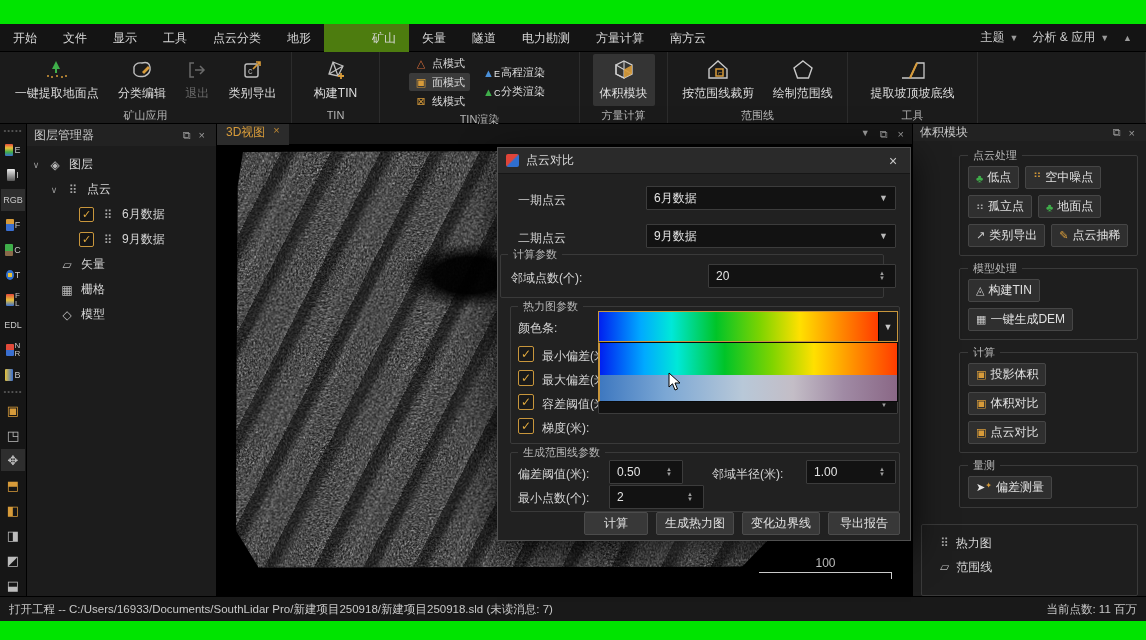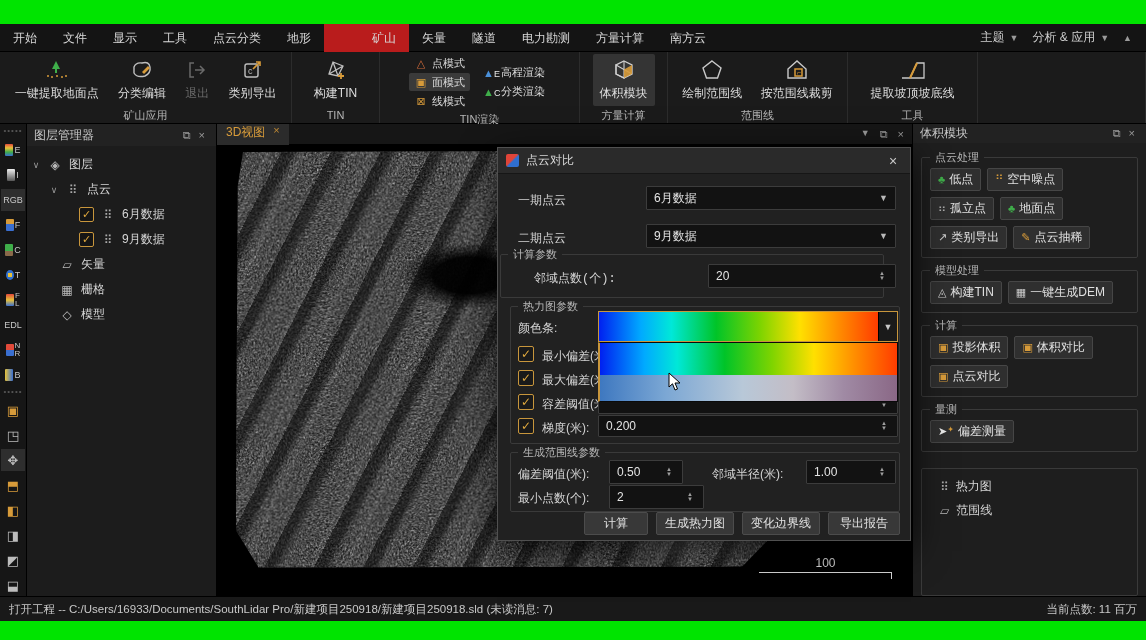--- a/index.html
+++ b/index.html
@@ -7,21 +7,21 @@
   body { font-family:"Liberation Sans","DejaVu Sans",sans-serif; }
   .screen { position:relative; width:1146px; height:640px; overflow:hidden; background:#111; }
 
   
   .green-top { position:absolute; left:0; top:0; width:1146px; height:24px; z-index:5; }
   .green-bottom { position:absolute; left:0; top:621px; width:1146px; height:19px; z-index:5; }
 
   
   .menubar { position:absolute; left:0; top:24px; width:1146px; height:28px; background:#141414; display:flex; align-items:center; color:#d8d8d8; font-size:12px; border-bottom:1px solid #000; }
   .menubar .mi { padding:0 13px; height:28px; line-height:28px; cursor:default; }
-  .menubar .mi.active { background:#b91c1c;padding-left:48px; }
+  .menubar .mi.active { background:#4d7c0f;padding-left:48px; }
   .menubar .spacer { flex:1; }
   .menubar .right { display:flex; align-items:center; gap:14px; padding-right:14px; color:#cfcfcf; }
   .menubar .right .dd { display:flex; align-items:center; gap:5px; }
   .caret { font-size:9px; color:#9a9a9a; }
 
   
   .ribbon { position:absolute; left:0; top:52px; width:1146px; height:72px; background:#1b1b1b; display:flex; border-bottom:1px solid #000; }
   .rgroup { display:flex; flex-direction:column; border-right:1px solid #2c2c2c; }
   .rgroup .rbody { flex:1; display:flex; align-items:center; padding:2px 6px; gap:2px; }
   .rgroup .rlabel { height:15px; text-align:center; font-size:11px; color:#b5b5b5; line-height:14px; }
@@ -66,21 +66,21 @@
      background:
        radial-gradient(90px 45px at 42% 30%, rgba(0,0,0,.95) 0 40%, rgba(0,0,0,0) 75%),
        radial-gradient(120px 60px at 80% 90%, rgba(255,255,255,.28), rgba(0,0,0,0) 70%),
        repeating-linear-gradient(118deg, rgba(0,0,0,.5) 0 9px, rgba(0,0,0,0) 16px 44px),
        repeating-linear-gradient(116deg, rgba(255,255,255,.06) 0 3px, rgba(0,0,0,0) 6px 31px); }
   .scalebar { position:absolute; right:20px; bottom:17px; width:133px; color:#e6e6e6; font-size:12px; text-align:center; }
   .scalebar .line { margin-top:2px; height:7px; border-bottom:0; border-top:1px solid #ddd; position:relative; }
   .scalebar .line::after { content:""; position:absolute; right:0; top:0; width:1px; height:6px; background:#ddd; }
 
   .right-panel { width:234px; background:#1e1e1e; border-left:1px solid #000; display:flex; flex-direction:column; }
-  .rp-body { padding:2px 8px; }
+  .rp-body { padding:2px 8px;margin-left:38px; }
   .rp-group { border:1px solid #3a3a3a; border-radius:2px; margin-top:12px; position:relative; padding:10px 8px 8px 8px; }
   .rp-group .glab { position:absolute; top:-8px; left:8px; background:#1e1e1e; padding:0 5px; font-size:11px; color:#b8b8b8; }
   .rp-btns { display:flex; flex-wrap:wrap; gap:6px; }
   .pbtn { display:flex; align-items:center; gap:4px; background:#2f2f2f; border:1px solid #464646; border-radius:2px; height:23px; padding:0 7px; font-size:12px; color:#e0e0e0; }
   .pic { font-size:11px; }
   .rp-list { border:1px solid #3a3a3a; border-radius:2px; margin:14px 8px 0 8px; height:148px; padding:6px 4px; }
   .lrow { height:24px; display:flex; align-items:center; gap:7px; font-size:12px; color:#d6d6d6; padding-left:14px; }
 
   
   .statusbar { position:absolute; left:0; top:596px; width:1146px; height:25px; background:#191919; border-top:1px solid #000; display:flex; align-items:center; justify-content:space-between; padding:0 9px; font-size:11.5px; color:#c9c9c9; }
@@ -254,35 +254,35 @@
           <span>体积模块</span>
         </div>
       </div>
       <div class="rlabel">方量计算</div>
     </div>
 
     <div class="rgroup" style="width:180px;">
       <div class="rbody" style="justify-content:space-around;">
         <div class="rbtn">
           <span class="ric">
-            <svg width="24" height="24" viewBox="0 0 24 24">
-                <path d="M12 3 L21 10 L17.5 20 L6.5 20 L3 10 Z" fill="none" stroke="#c9c9c9" stroke-width="1.4"></path>
-              </svg>
-          </span>
-          <span>绘制范围线</span>
-        </div>
-        <div class="rbtn">
-          <span class="ric">
             <svg width="26" height="24" viewBox="0 0 26 24">
                 <path d="M4 11 L13 3 L22 11 L22 20 L4 20 Z" fill="none" stroke="#c9c9c9" stroke-width="1.4"></path>
                 <rect x="11" y="11" width="7" height="7" fill="none" stroke="#d79b3a" stroke-width="1.5"></rect>
                 <text x="13" y="17" font-size="7" fill="#d79b3a">⌐</text>
               </svg>
           </span>
           <span>按范围线裁剪</span>
+        </div>
+        <div class="rbtn">
+          <span class="ric">
+            <svg width="24" height="24" viewBox="0 0 24 24">
+                <path d="M12 3 L21 10 L17.5 20 L6.5 20 L3 10 Z" fill="none" stroke="#c9c9c9" stroke-width="1.4"></path>
+              </svg>
+          </span>
+          <span>绘制范围线</span>
         </div>
       </div>
       <div class="rlabel">范围线</div>
     </div>
 
     <div class="rgroup" style="width:130px;">
       <div class="rbody" style="justify-content:center;">
         <div class="rbtn">
           <span class="ric">
             <svg width="28" height="24" viewBox="0 0 28 24">
@@ -540,21 +540,21 @@
 
     <div class="dlabel" style="left:20px; top:82px;">二期点云</div>
     <div class="dfield" style="left:148px; top:76px; width:250px; height:24px;">
       <span>9月数据</span>
         <span class="arr">▼</span>
     </div>
 
     <div class="dgroup" style="left:2px; top:106px; width:384px; height:44px;">
       <div class="glab">计算参数</div>
     </div>
-    <div class="dlabel" style="left:36px; top:122px;font-family:Liberation Mono, monospace;">邻域点数(个):</div>
+    <div class="dlabel" style="left:13px; top:122px;">邻域点数(个):</div>
     <div class="dfield" style="left:210px; top:116px; width:188px; height:24px;">
       <span>20</span>
         <span class="spin">▲<br>▼</span>
     </div>
 
     <div class="dgroup" style="left:12px; top:158px; width:390px; height:138px;">
       <div class="glab">热力图参数</div>
     </div>
 
     <div class="dlabel" style="left:20px; top:172px;">颜色条:</div>
@@ -569,24 +569,20 @@
     <div class="dlabel" style="left:44px; top:224px;">最大偏差(米):</div>
     <div class="dcb" style="left:20px; top:246px;">✓</div>
     <div class="dlabel" style="left:44px; top:248px;">容差阈值(米):</div>
     <div class="dfield" style="left:100px; top:244px; width:300px; height:22px;">
       <span></span>
         <span class="spin">▲<br>▼</span>
     </div>
 
     <div class="dcb" style="left:20px; top:270px;">✓</div>
     <div class="dlabel" style="left:44px; top:272px;">梯度(米):</div>
-    <div class="dfield" style="left:100px; top:267px; width:300px; height:22px;">
-      <span>0.200</span>
-        <span class="spin">▲<br>▼</span>
-    </div>
 
     <div class="colorpopup">
       <div class="opt1" style="background: linear-gradient(to right, rgb(0, 32, 240) 0%, rgb(0, 170, 255) 15%, rgb(0, 232, 216) 26%, rgb(0, 196, 40) 42%, rgb(127, 212, 0) 58%, rgb(255, 224, 0) 72%, rgb(255, 140, 0) 86%, rgb(255, 60, 0) 100%);"></div>
       <div class="opt2" style="background: linear-gradient(to right, rgb(62, 120, 192) 0%, rgb(123, 167, 212) 22%, rgb(184, 200, 216) 48%, rgb(195, 189, 198) 65%, rgb(160, 138, 164) 82%, rgb(138, 104, 134) 100%);"></div>
     </div>
 
     <div class="dgroup" style="left:12px; top:304px; width:390px; height:60px;">
       <div class="glab">生成范围线参数</div>
     </div>
     <div class="dlabel" style="left:20px; top:318px;">偏差阈值(米):</div>

